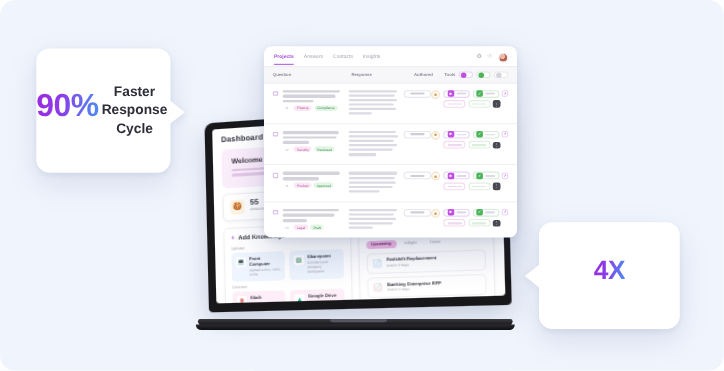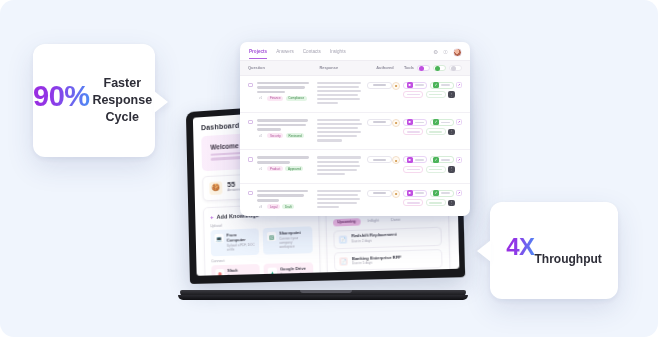--- a/index.html
+++ b/index.html
@@ -582,18 +582,17 @@
       <span>Faster</span><br>
       <span>Response Cycle</span>
     </div>
     <span class="ptr right"></span>
   </div>
 
   <div class="callout" id="callout-right">
     <div class="big">4X</div>
     <div class="sub">
       <br>
-      <span>Throughput</span>
     </div>
     <span class="ptr left"></span>
   </div>
 
 </div>
 
 </body></html>

